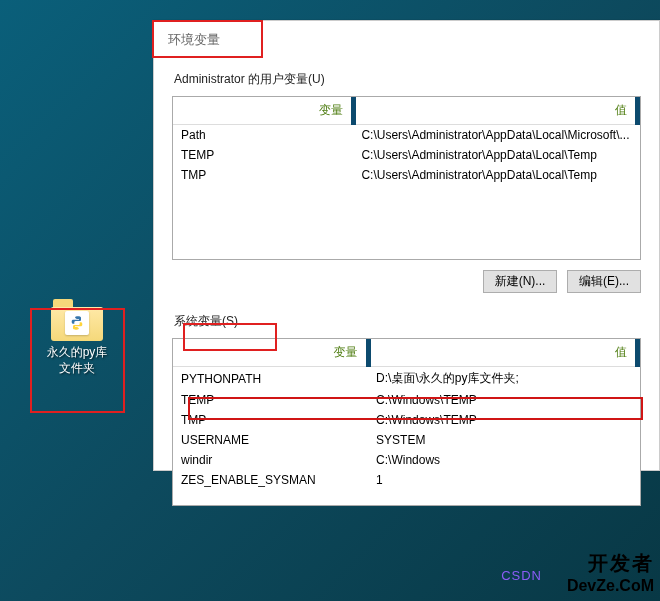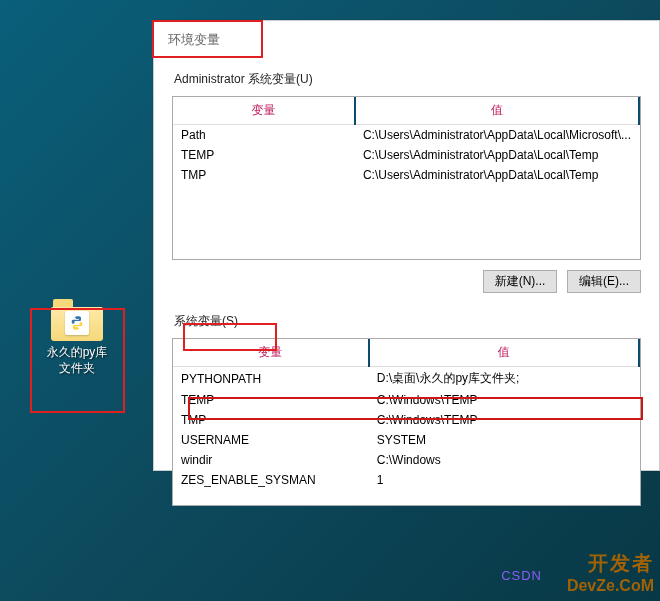--- a/index.html
+++ b/index.html
@@ -95,27 +95,27 @@
       background: #fff;
       margin-top: 4px;
     }
     .table-wrap.sys { height: 168px; }
     table {
       width: 100%;
       border-collapse: collapse;
       font-size: 12px;
     }
     thead th {
-      text-align: center;
+      text-align: right;
       font-weight: normal;
       padding: 5px 8px;
       background: #fff;
       border-bottom: 1px solid #ddd;
-      border-right: 2px solid #0c4a6e;
-      color: #be185d;
+      border-right: 5px solid #0c4a6e;
+      color: #4d7c0f;
     }
     thead th:first-child { width: 42%; }
     tbody td {
       padding: 3px 8px;
       color: #000000;
       white-space: nowrap;
       overflow: hidden;
     }
     .btn-row {
       display: flex;
@@ -139,21 +139,21 @@
     .hl-desktop { left: 30px; top: 308px; width: 95px; height: 105px; }
     .hl-section { left: 183px; top: 323px; width: 94px; height: 28px; }
     .hl-row { left: 188px; top: 397px; width: 455px; height: 23px; border-width: 2px; border-color: #d01515; }
 
     
     .watermark {
       position: absolute;
       right: 6px;
       bottom: 6px;
       font-family: Arial, sans-serif;
-      color: #a16207;
+      color: #000000;
       text-align: right;
       pointer-events: none;
     }
     .watermark .l1 { font-size: 20px; font-weight: bold; letter-spacing: 2px; }
     .watermark .l2 { font-size: 16px; font-weight: bold; }
     .watermark-csdn {
       position: absolute;
       right: 118px;
       bottom: 18px;
       color: #8b5cf6;
@@ -176,21 +176,21 @@
         </svg>
     </div>
   </div>
   <div class="desktop-label">永久的py库<br>文件夹</div>
 </div>
 
 <div class="dialog">
   <div class="dialog-title">环境变量</div>
 
   <div class="content">
-    <div class="section-label">Administrator 系统变量(U)</div>
+    <div class="section-label">Administrator 的用户变量(U)</div>
     <div class="table-wrap">
       <table>
         <thead>
           <tr>
             <th>变量</th>
             <th>值</th>
           </tr>
         </thead>
         <tbody id="user-vars-body">
             <tr>

